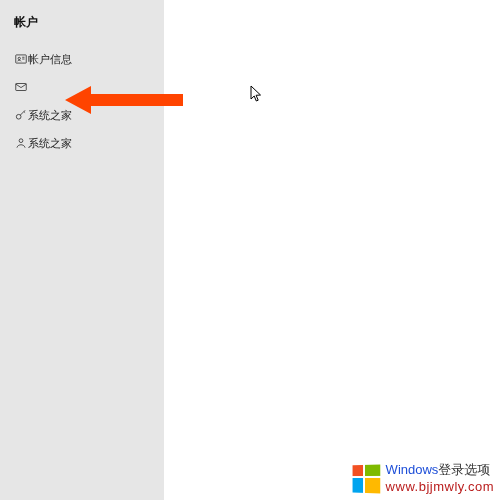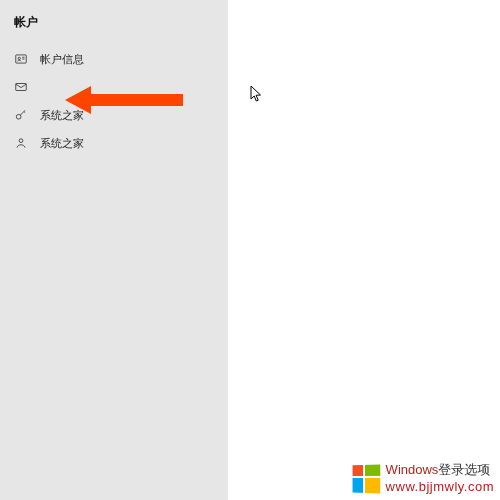--- a/index.html
+++ b/index.html
@@ -1,33 +1,32 @@
 <!DOCTYPE html>
 <html><head>
   <meta charset="utf-8">
   <style>
     * { margin: 0; padding: 0; box-sizing: border-box; }
     html, body { width: 500px; height: 500px; overflow: hidden; font-family: "Microsoft YaHei", "Segoe UI", sans-serif; }
     body { display: flex; background: #fff; position: relative; }
     .sidebar {
-      width: 228px;
+      width: 164px;
       height: 100%;
       background: #e6e6e6;
       padding-top: 10px;
     }
     .sidebar-title {
       font-size: 12px;
       font-weight: 600;
       color: #111;
       padding: 4px 14px 14px 14px;
     }
     .sidebar-item {
       display: flex;
       align-items: center;
-      gap: 12px;
       padding: 6px 14px;
       height: 28px;
       font-size: 11px;
       color: #222;
       cursor: pointer;
     }
     .icon {
       width: 14px;
       height: 14px;
       display: inline-flex;
@@ -70,21 +69,21 @@
       display: grid;
       grid-template-columns: 44% 56%;
       grid-template-rows: 44% 56%;
       gap: 2px;
       transform: perspective(80px) rotateY(-10deg);
     }
     .win-logo span:nth-child(1){background:#f25022;}
     .win-logo span:nth-child(2){background:#7fba00;}
     .win-logo span:nth-child(3){background:#00a4ef;}
     .win-logo span:nth-child(4){background:#ffb900;}
-    .wm-text .light { font-weight: 400; color:#b91c1c;}
+    .wm-text .light { font-weight: 400; color:#1d4ed8;}
     .wm-text .url { font-weight: 500; color:#b91c1c; letter-spacing:.5px;}
   </style>
 </head>
 <body>
 
 <div class="sidebar">
   <div class="sidebar-title">帐户</div>
 
   <div class="sidebar-item">
     <span class="icon">

